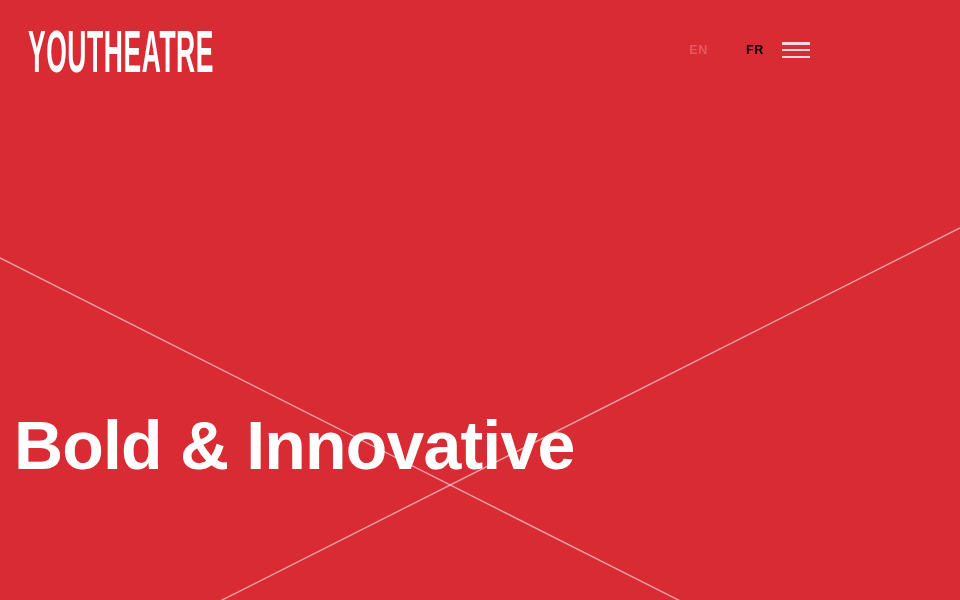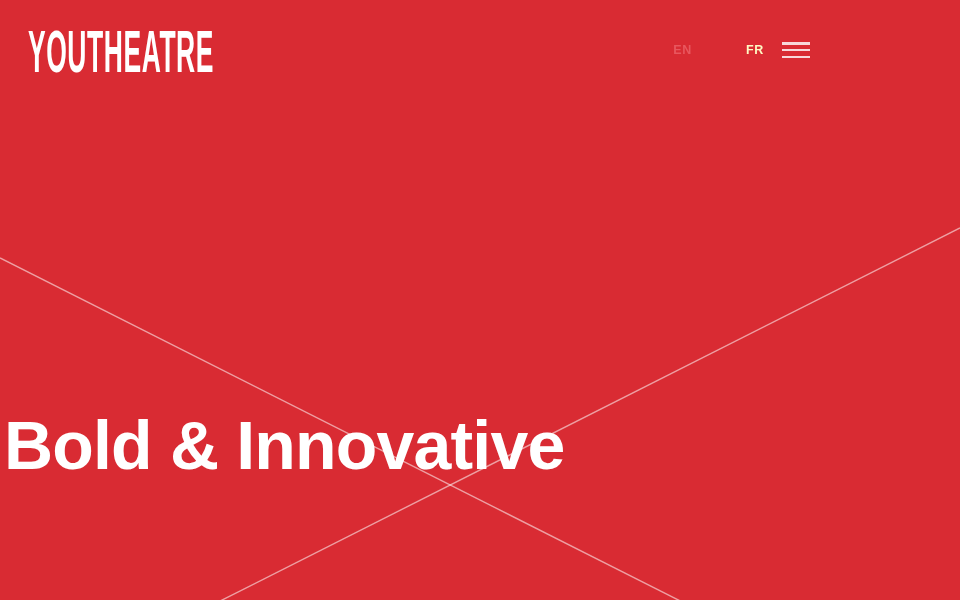--- a/index.html
+++ b/index.html
@@ -56,38 +56,38 @@
 
   .header-right {
     display: flex;
     align-items: center;
     gap: 18px;
   }
 
   .lang-switch {
     display: flex;
     align-items: center;
-    gap: 30px;
+    gap: 14px;
   }
 
   .lang-link {
     font-size: 12.5px;
     font-weight: 700;
     letter-spacing: 0.055em;
     text-decoration: none;
     line-height: 1;
     cursor: pointer;
     background: none;
     border: 0;
     padding: 2px 0;
     font-family: "Liberation Sans", sans-serif;
   }
 
   .lang-link.is-inactive { color: #e8575e; }
-  .lang-link.is-active   { color: #fef9c3; padding-left: 24px; }
+  .lang-link.is-active   { color: #000000; padding-left: 24px; }
 
   .menu-toggle {
     width: 28px;
     height: 22px;
     display: flex;
     flex-direction: column;
     justify-content: space-between;
     background: none;
     border: 0;
     cursor: pointer;
@@ -98,21 +98,21 @@
     display: block;
     width: 28px;
     height: 2.5px;
     background: rgba(255,255,255,0.82);
     border-radius: 0;
   }
 
   
   .hero-copy {
     position: absolute;
-    left: 0;
+    left: 10px;
     top: 398px;
     width: 940px;
     z-index: 10;
     padding-left: 4px;
   }
 
   .hero-title {
     color: #ffffff;
     font-family: "Liberation Sans", sans-serif;
     font-weight: 700;

